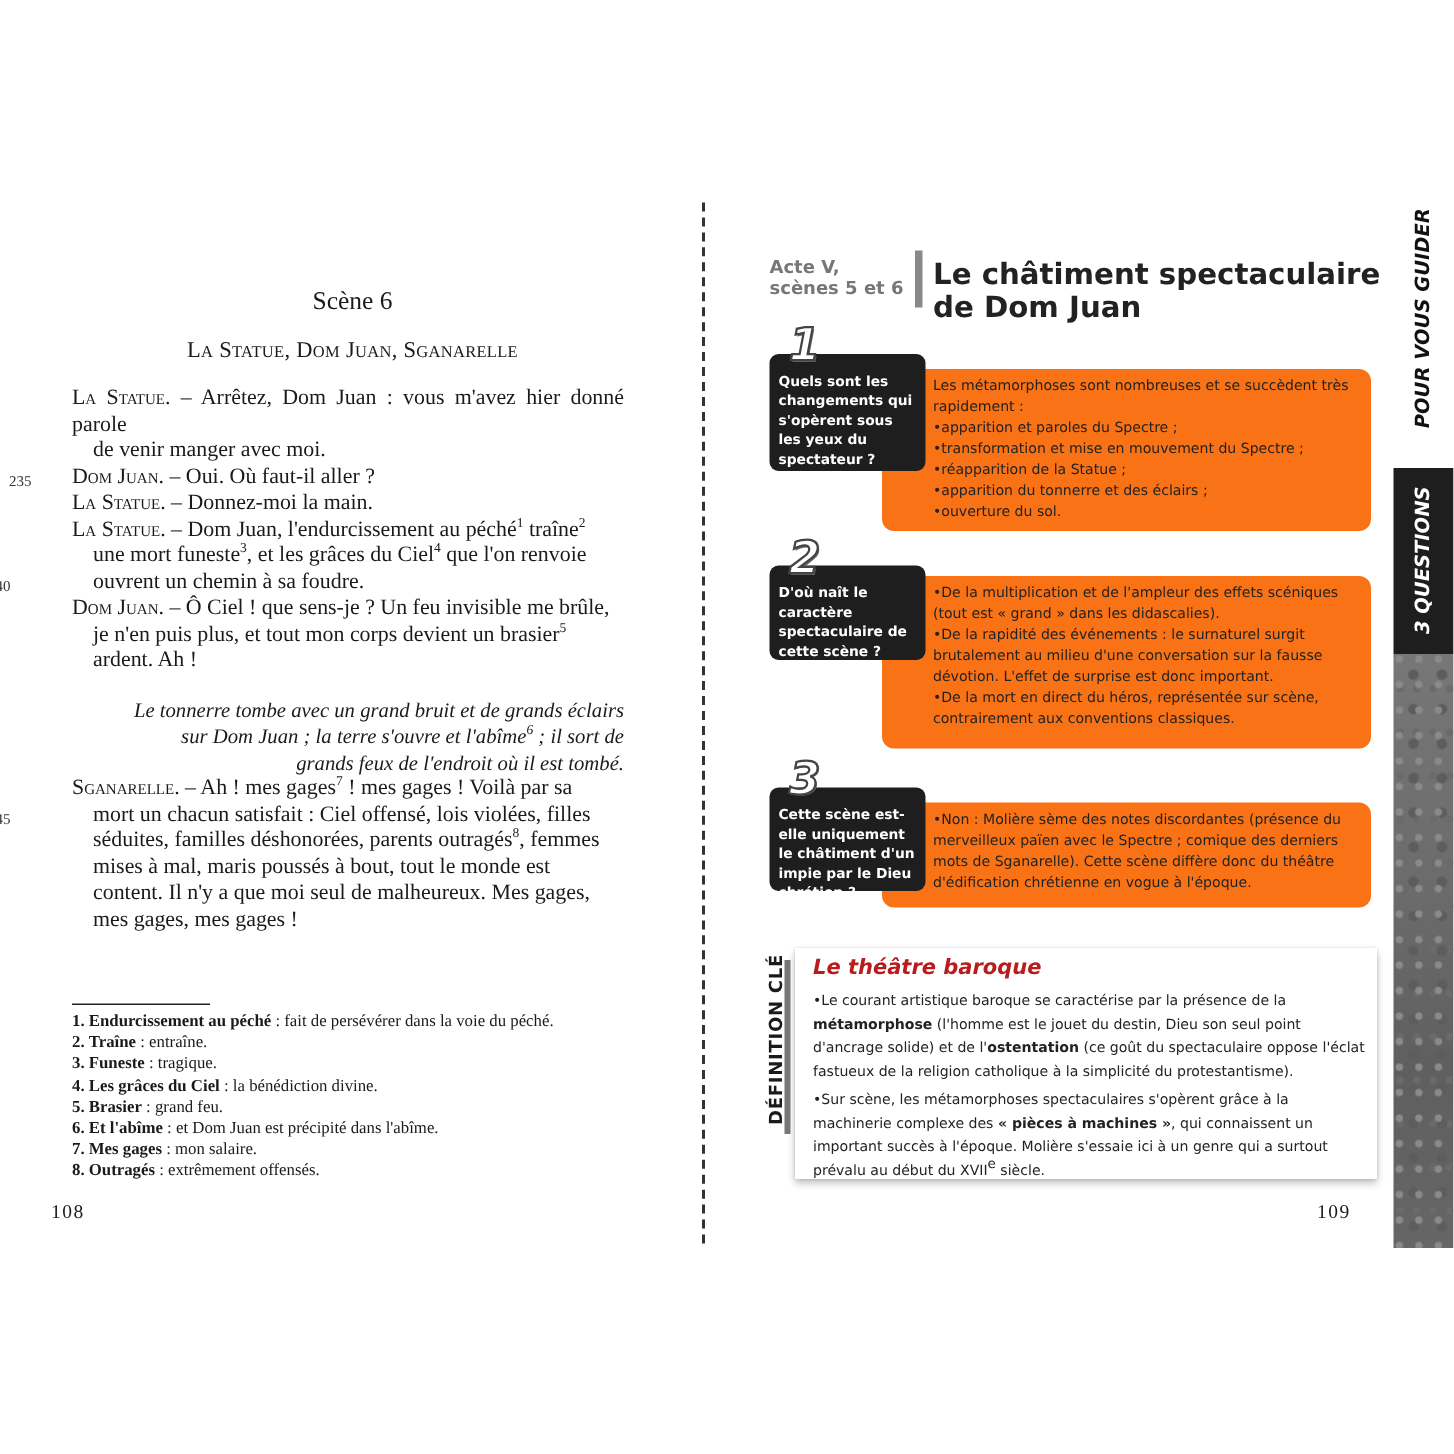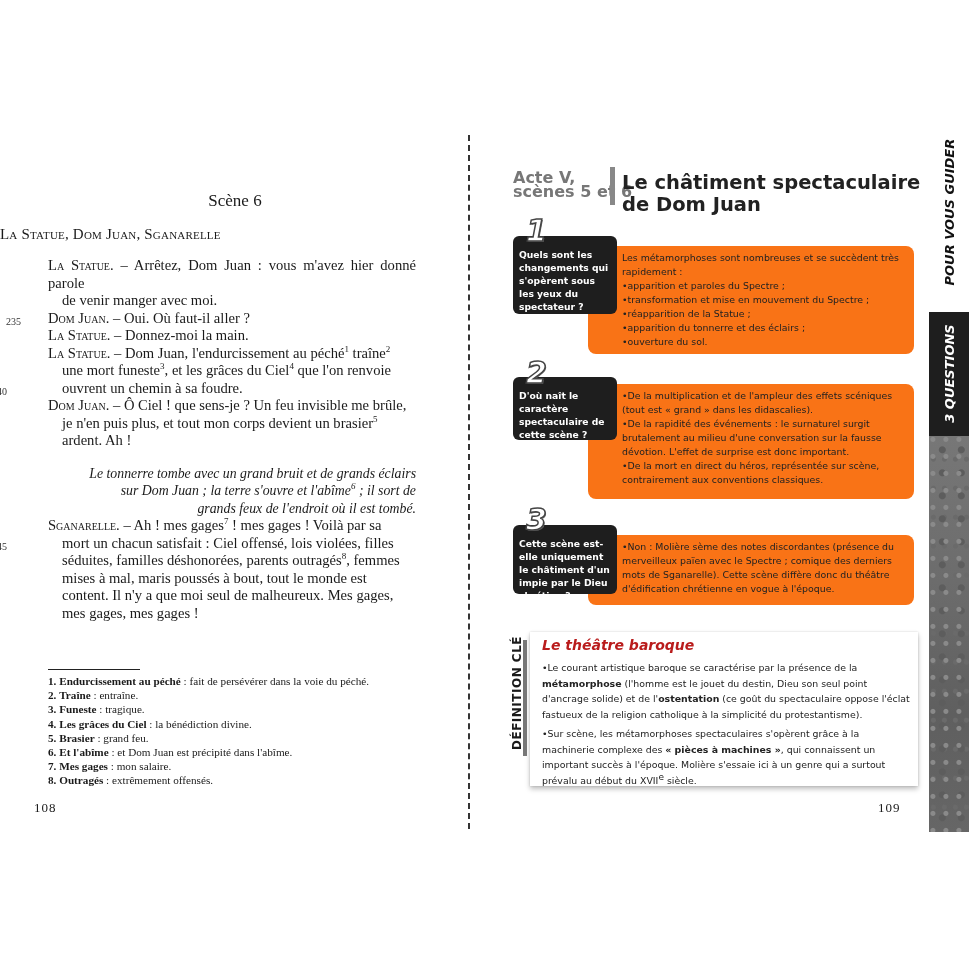--- a/index.html
+++ b/index.html
@@ -2,39 +2,39 @@
 <html><head>
 <meta charset="utf-8">
 <style>
   html, body { margin:0; padding:0; }
   body { width:969px; height:969px; background:#ffffff; position:relative; overflow:hidden; color:#1a1a1a; }
   .abs { position:absolute; }
 
   
   .serif { font-family:"Liberation Serif","DejaVu Serif", serif; }
   .scene-title { left:0; width:470px; top:191px; text-align:center; font-size:17px; }
-  .characters { left:0; width:470px; top:226px; text-align:left; font-size:15px; font-variant:small-caps; letter-spacing:0.2px; }
+  .characters { left:0; width:470px; top:226px; text-align:center; font-size:15px; font-variant:small-caps; letter-spacing:0.2px; }
   .play { left:48px; top:257px; width:368px; font-size:14.6px; line-height:17.5px; }
   .line { position:relative; }
   .indent { padding-left:14px; }
   .spk { font-variant:small-caps; }
   .just { text-align:justify; text-align-last:left; }
   .stage { font-style:italic; text-align:right; font-size:13.8px; }
   .lnum { position:absolute; left:-42px; font-size:10px; top:3px; color:#333; }
   sup { font-size:9px; line-height:0; }
   .fn-rule { left:48px; top:669px; width:92px; height:1px; background:#222; }
   .footnotes { left:48px; top:674px; font-size:11.2px; line-height:14.2px; }
   .footnotes b { font-weight:bold; }
   .pnum-left { left:34px; top:800px; font-size:13px; letter-spacing:1px; }
 
   .dashline { left:468px; top:135px; height:694px; border-left:2px dashed #333; width:0; }
 
   
   .sans { font-family:"DejaVu Sans","Liberation Sans", sans-serif; }
-  .act { left:513px; top:171px; font-size:16px; line-height:14px; color:#777; font-weight:bold; }
+  .act { left:513px; top:171px; font-size:12px; line-height:14px; color:#777; font-weight:bold; }
   .title-bar { left:610px; top:167px; width:5px; height:38px; background:#888; }
   .title { left:622px; top:172px; font-size:19.5px; line-height:22px; font-weight:bold; color:#222; }
   .q-box { position:absolute; background:#1e1e1e; color:#fff; border-radius:6px; font-size:9.2px; line-height:13px; font-weight:bold; padding:12px 6px 6px 6px; box-sizing:border-box; }
   .q-num { position:absolute; font-size:30px; font-weight:bold; font-style:italic; color:#fff; -webkit-text-stroke:1.5px #444; text-shadow:1px 1px 0 #666; line-height:30px; }
   .a-box { position:absolute; background:#f97316; border-radius:8px; font-size:9.4px; line-height:14px; color:#222; box-sizing:border-box; padding:5px 8px; }
 
   .def-box { left:530px; top:632px; width:388px; height:154px; background:#fff; box-shadow:0 3px 5px rgba(0,0,0,0.25), 0 0 2px rgba(0,0,0,0.15); }
   .def-label { left:488px; top:636px; width:58px; height:120px; }
   .def-label span { position:absolute; left:-30px; top:50px; transform:rotate(-90deg); font-size:12px; font-weight:bold; letter-spacing:0.5px; color:#1a1a1a; white-space:nowrap; width:118px; text-align:center; }
   .def-bar { left:523px; top:640px; width:4px; height:116px; background:#777; }

